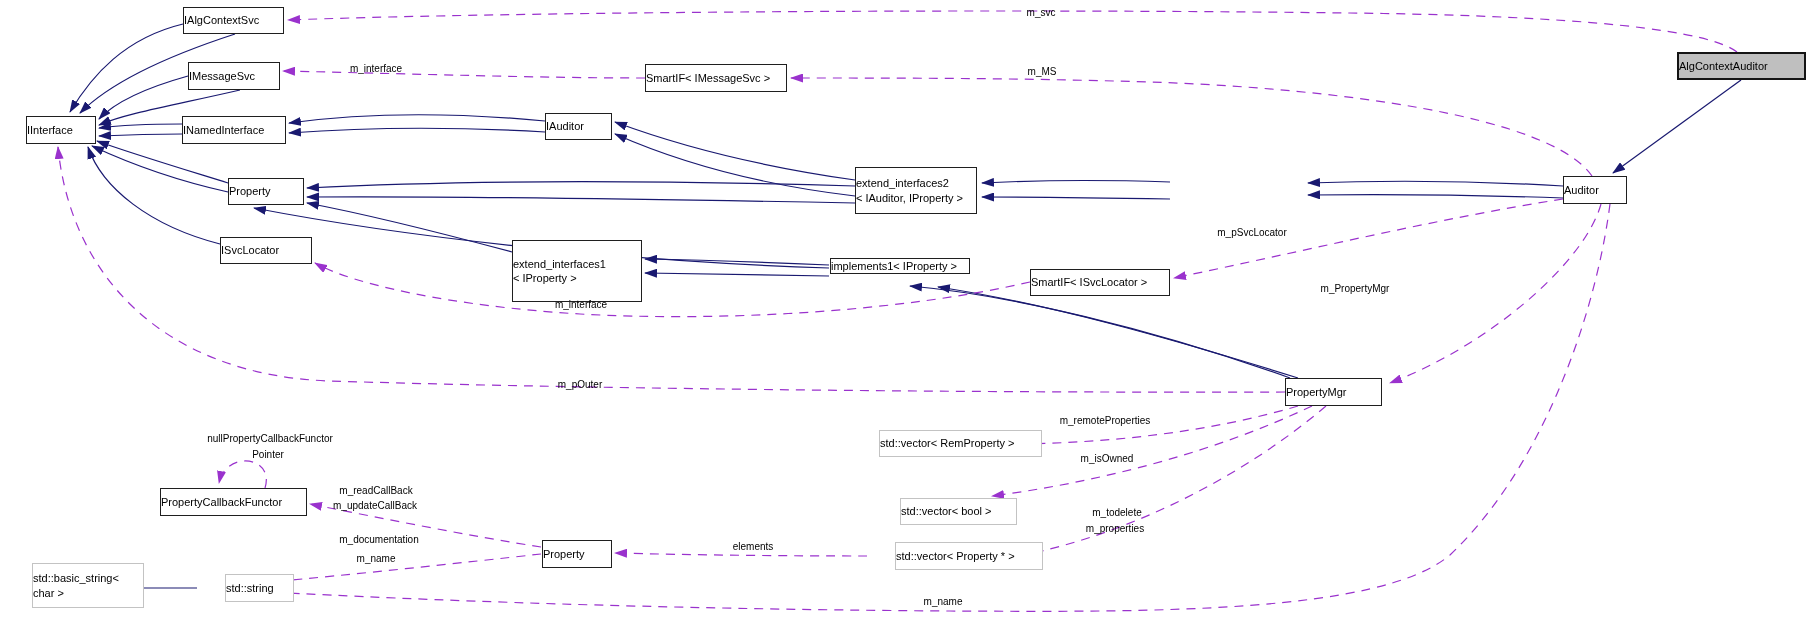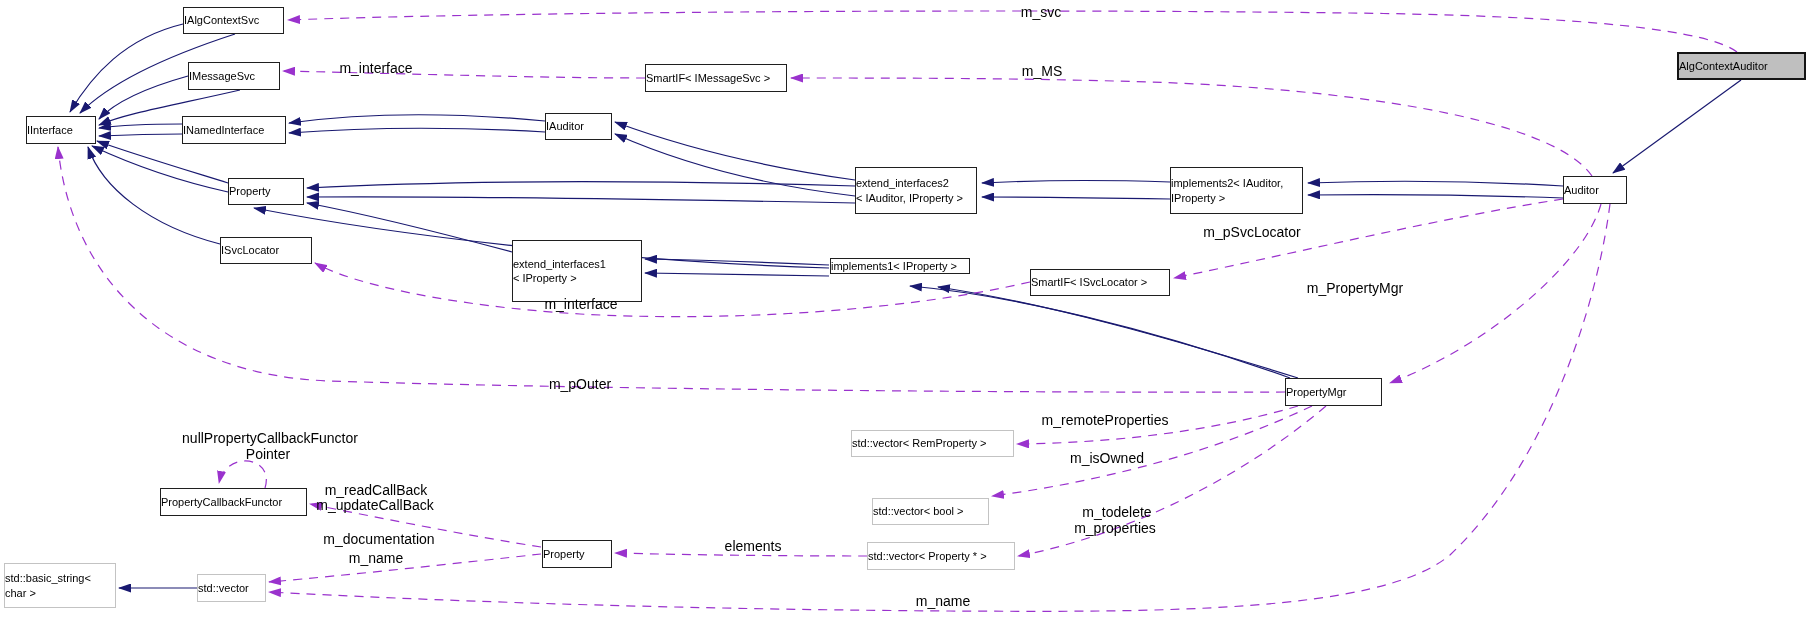--- a/index.html
+++ b/index.html
@@ -11,25 +11,25 @@
     overflow:hidden;
   }
   #edges{position:absolute;left:0;top:0;}
   .node{
     position:absolute;box-sizing:border-box;
     background:#ffffff;border:1px solid #1f1f1f;
     display:flex;flex-direction:column;align-items:flex-start;justify-content:center;
     font-size:11px;line-height:1.3;color:#000;text-align:center;white-space:nowrap;
     z-index:2;
   }
-  .node.ext{border-color:#c3c3c3;}
+  .node.ext{border-color:#c3c3c3;margin-left:28px;}
   .node.hl{background:#bfbfbf;border:2px solid #141414;}
   .elabel{
     position:absolute;transform:translate(-50%,-50%);
-    font-size:14px;color:#000;white-space:nowrap;z-index:3;
+    font-size:10px;color:#000;white-space:nowrap;z-index:3;
   }
 </style>
 </head>
 <body>
 
 <div id="canvas">
 
   <svg id="edges" width="1811" height="617" viewBox="0 0 1811 617">
     <defs>
       <marker id="ab" viewBox="0 0 13 9" refX="12" refY="4.5" markerWidth="13" markerHeight="9" markerUnits="userSpaceOnUse" orient="auto">
@@ -110,24 +110,20 @@
   <div class="node" style="left:220px;top:237px;width:92px;height:27px">
       <span>ISvcLocator</span>
     </div>
   <div class="node" style="left:645px;top:64px;width:142px;height:28px">
       <span>SmartIF&lt; IMessageSvc &gt;</span>
     </div>
   <div class="node" style="left:855px;top:167px;width:122px;height:47px">
     <span>extend_interfaces2</span>
     <span>&lt; IAuditor, IProperty &gt;</span>
   </div>
-  <div class="node" style="left:1170px;top:167px;width:133px;height:47px">
-    <span>implements2&lt; IAuditor,</span>
-    <span>IProperty &gt;</span>
-  </div>
   <div class="node" style="left:1563px;top:176px;width:64px;height:28px">
       <span>Auditor</span>
     </div>
   <div class="node hl" style="left:1677px;top:52px;width:129px;height:28px">
       <span>AlgContextAuditor</span>
     </div>
   <div class="node" style="left:512px;top:240px;width:130px;height:62px">
     <span>extend_interfaces1</span>
     <span>&lt; IProperty &gt;</span>
   </div>
@@ -149,21 +145,21 @@
   <div class="node ext" style="left:867px;top:542px;width:148px;height:28px">
       <span>std::vector&lt; Property * &gt;</span>
     </div>
   <div class="node" style="left:542px;top:540px;width:70px;height:28px">
       <span>Property</span>
     </div>
   <div class="node" style="left:160px;top:488px;width:147px;height:28px">
       <span>PropertyCallbackFunctor</span>
     </div>
   <div class="node ext" style="left:197px;top:574px;width:69px;height:28px">
-      <span>std::vector</span>
+      <span>std::string</span>
     </div>
   <div class="node ext" style="left:4px;top:563px;width:112px;height:45px">
     <span>std::basic_string&lt;</span>
     <span>char &gt;</span>
   </div>
 
   <span class="elabel" style="left:1041px;top:12px">m_svc</span>
   <span class="elabel" style="left:376px;top:68px">m_interface</span>
   <span class="elabel" style="left:1042px;top:71px">m_MS</span>
   <span class="elabel" style="left:1252px;top:232px">m_pSvcLocator</span>

